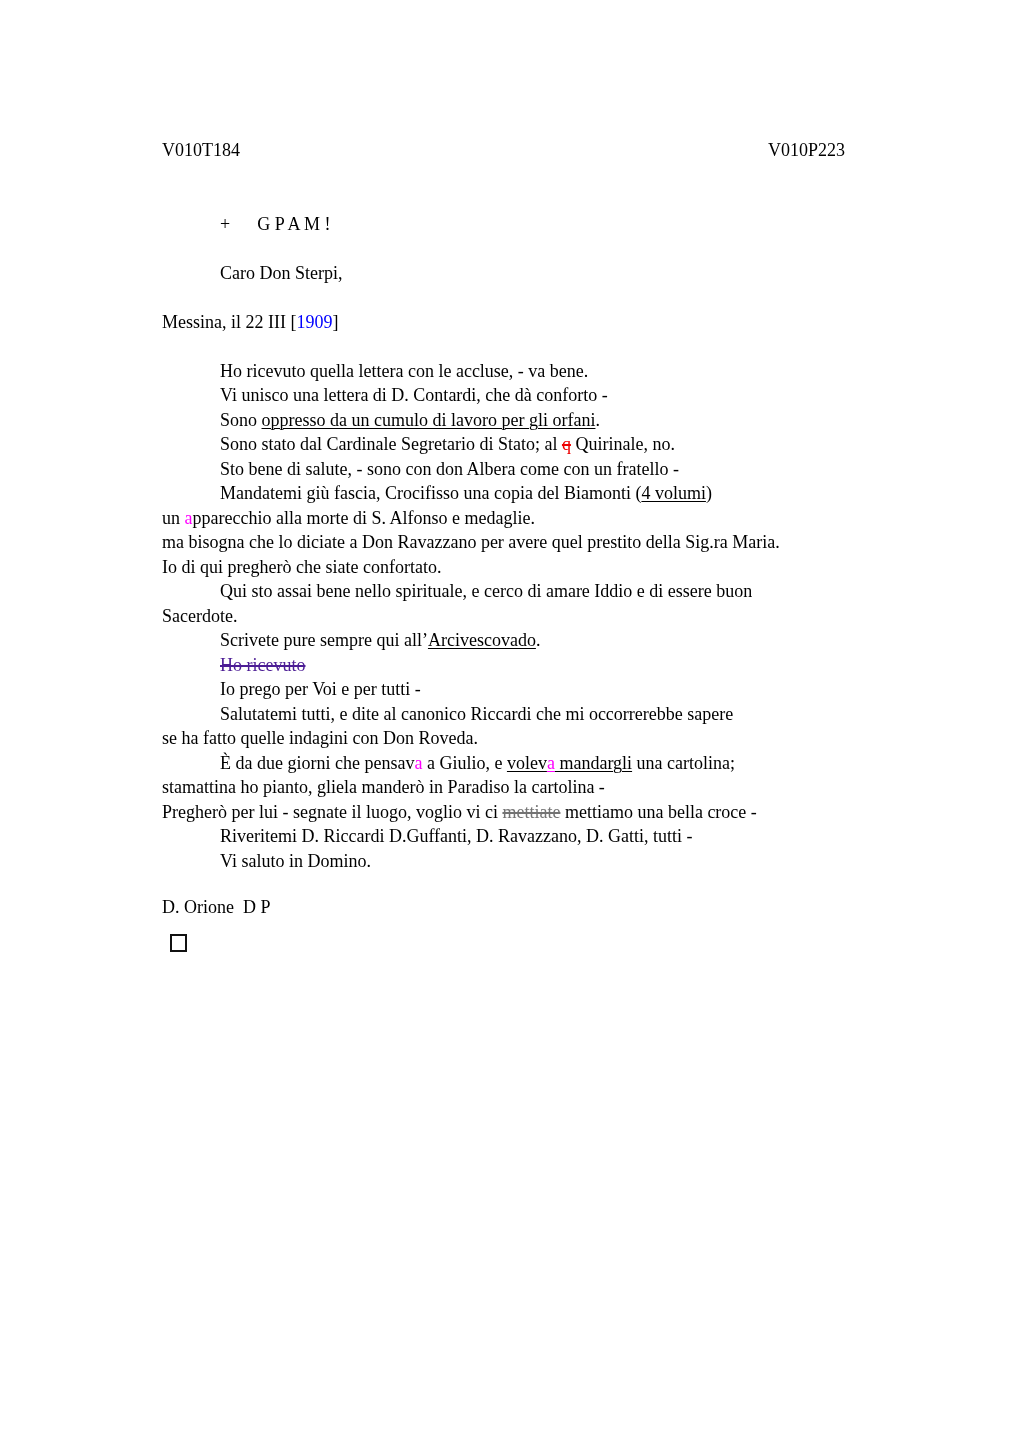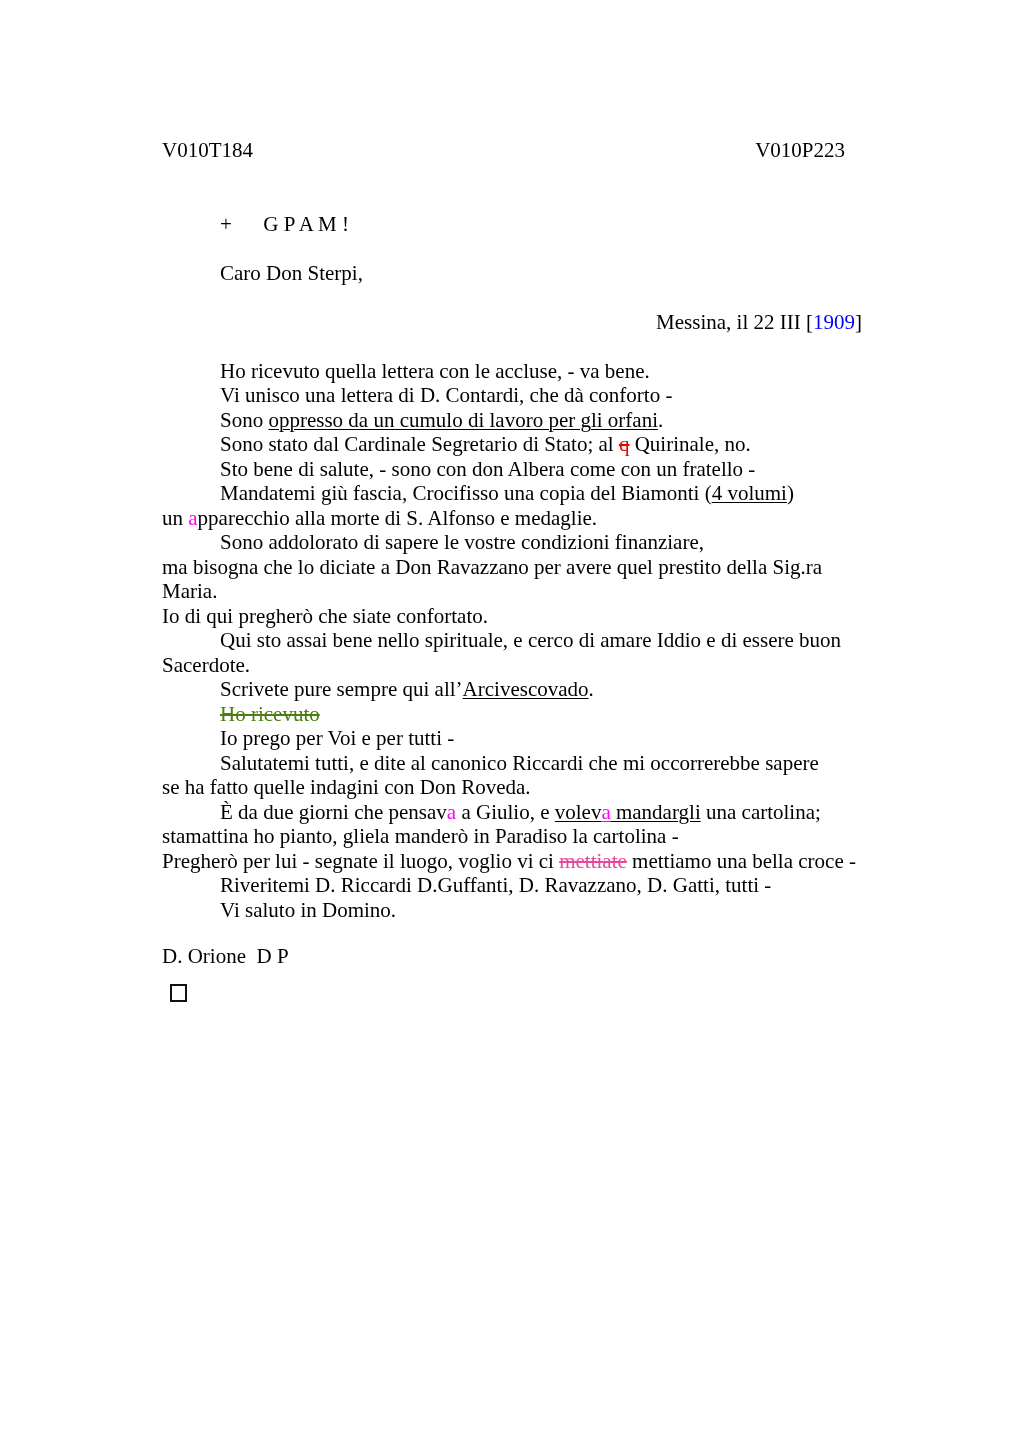--- a/index.html
+++ b/index.html
@@ -14,35 +14,35 @@
     background: #ffffff;
     overflow: hidden;
     font-family: "Liberation Serif", "DejaVu Serif", serif;
     color: #000000;
   }
   .content {
     position: absolute;
     left: 162px;
     top: 138px;
     width: 700px;
-    font-size: 21px;
+    font-size: 18px;
     line-height: 24.5px;
   }
   .header-row {
     display: flex;
     justify-content: space-between;
     padding-right: 17px;
     white-space: pre-wrap;
   }
   .line {
     white-space: pre-wrap;
     min-height: 24.5px;
   }
   .line.indent { padding-left: 58px; }
-  .line.right  { text-align: right; }
+  .line.right  { }
   .u { text-decoration: underline; text-underline-offset: 2px; text-decoration-thickness: 1px; }
   .s { text-decoration: line-through; text-decoration-thickness: 1.5px; }
   .signature-line {
     margin-top: 22px;
     text-align: left;
     padding-right: 24px;
     white-space: pre-wrap;
   }
   .square-line { margin-top: 10px; min-height: 24.5px; }
   .square {
@@ -74,33 +74,32 @@
         <div class="line">&nbsp;</div>
         <div class="line right"><span>Messina, il 22 III [</span><span style="color: rgb(0, 0, 255);">1909</span><span>]</span></div>
         <div class="line">&nbsp;</div>
         <div class="line indent"><span>Ho ricevuto quella lettera con le accluse, - va bene.</span></div>
         <div class="line indent"><span>Vi unisco una lettera di D. Contardi, che dà conforto -</span></div>
         <div class="line indent"><span>Sono </span><span class="u">oppresso da un cumulo di lavoro per gli orfani</span><span>.</span></div>
         <div class="line indent"><span>Sono stato dal Cardinale Segretario di Stato; al </span><span class="s" style="color: rgb(238, 0, 0);">q</span><span> Quirinale, no.</span></div>
         <div class="line indent"><span>Sto bene di salute, - sono con don Albera come con un fratello -</span></div>
         <div class="line indent"><span>Mandatemi giù fascia, Crocifisso una copia del Biamonti (</span><span class="u">4 volumi</span><span>)</span></div>
         <div class="line"><span>un </span><span style="color: rgb(255, 0, 255);">a</span><span>pparecchio alla morte di S. Alfonso e medaglie.</span></div>
-        <div class="line indent"><span>Sono addolorato di sapere le vostre condizioni finanziare,</span></div>
         <div class="line"><span>ma bisogna che lo diciate a Don Ravazzano per avere quel prestito della Sig.ra Maria.</span></div>
         <div class="line"><span>Io di qui pregherò che siate confortato.</span></div>
         <div class="line indent"><span>Qui sto assai bene nello spirituale, e cerco di amare Iddio e di essere buon</span></div>
         <div class="line"><span>Sacerdote.</span></div>
         <div class="line indent"><span>Scrivete pure sempre qui all’</span><span class="u">Arcivescovado</span><span>.</span></div>
-        <div class="line indent"><span class="s" style="color: #4d7c0f;">Ho ricevuto</span></div>
+        <div class="line indent"><span class="s" style="color: #4c1d95;">Ho ricevuto</span></div>
         <div class="line indent"><span>Io prego per Voi e per tutti -</span></div>
         <div class="line indent"><span>Salutatemi tutti, e dite al canonico Riccardi che mi occorrerebbe sapere</span></div>
         <div class="line"><span>se ha fatto quelle indagini con Don Roveda.</span></div>
         <div class="line indent"><span>È da due giorni che pensav</span><span style="color: rgb(255, 0, 255);">a</span><span> a Giulio, e </span><span class="u">volev</span><span class="u" style="color: rgb(255, 0, 255);">a</span><span class="u"> mandargli</span><span> una cartolina;</span></div>
         <div class="line"><span>stamattina ho pianto, gliela manderò in Paradiso la cartolina -</span></div>
-        <div class="line"><span>Pregherò per lui - segnate il luogo, voglio vi ci </span><span class="s" style="color: #ec4899;">mettiate</span><span> mettiamo una bella croce -</span></div>
+        <div class="line"><span>Pregherò per lui - segnate il luogo, voglio vi ci </span><span class="s" style="color: #737373;">mettiate</span><span> mettiamo una bella croce -</span></div>
         <div class="line indent"><span>Riveritemi D. Riccardi D.Guffanti, D. Ravazzano, D. Gatti, tutti -</span></div>
         <div class="line indent"><span>Vi saluto in Domino.</span></div>
       </div>
 
     <div class="signature-line">D. Orione  D P</div>
 
     <div class="square-line">
       <span class="square"></span>
     </div>
 

